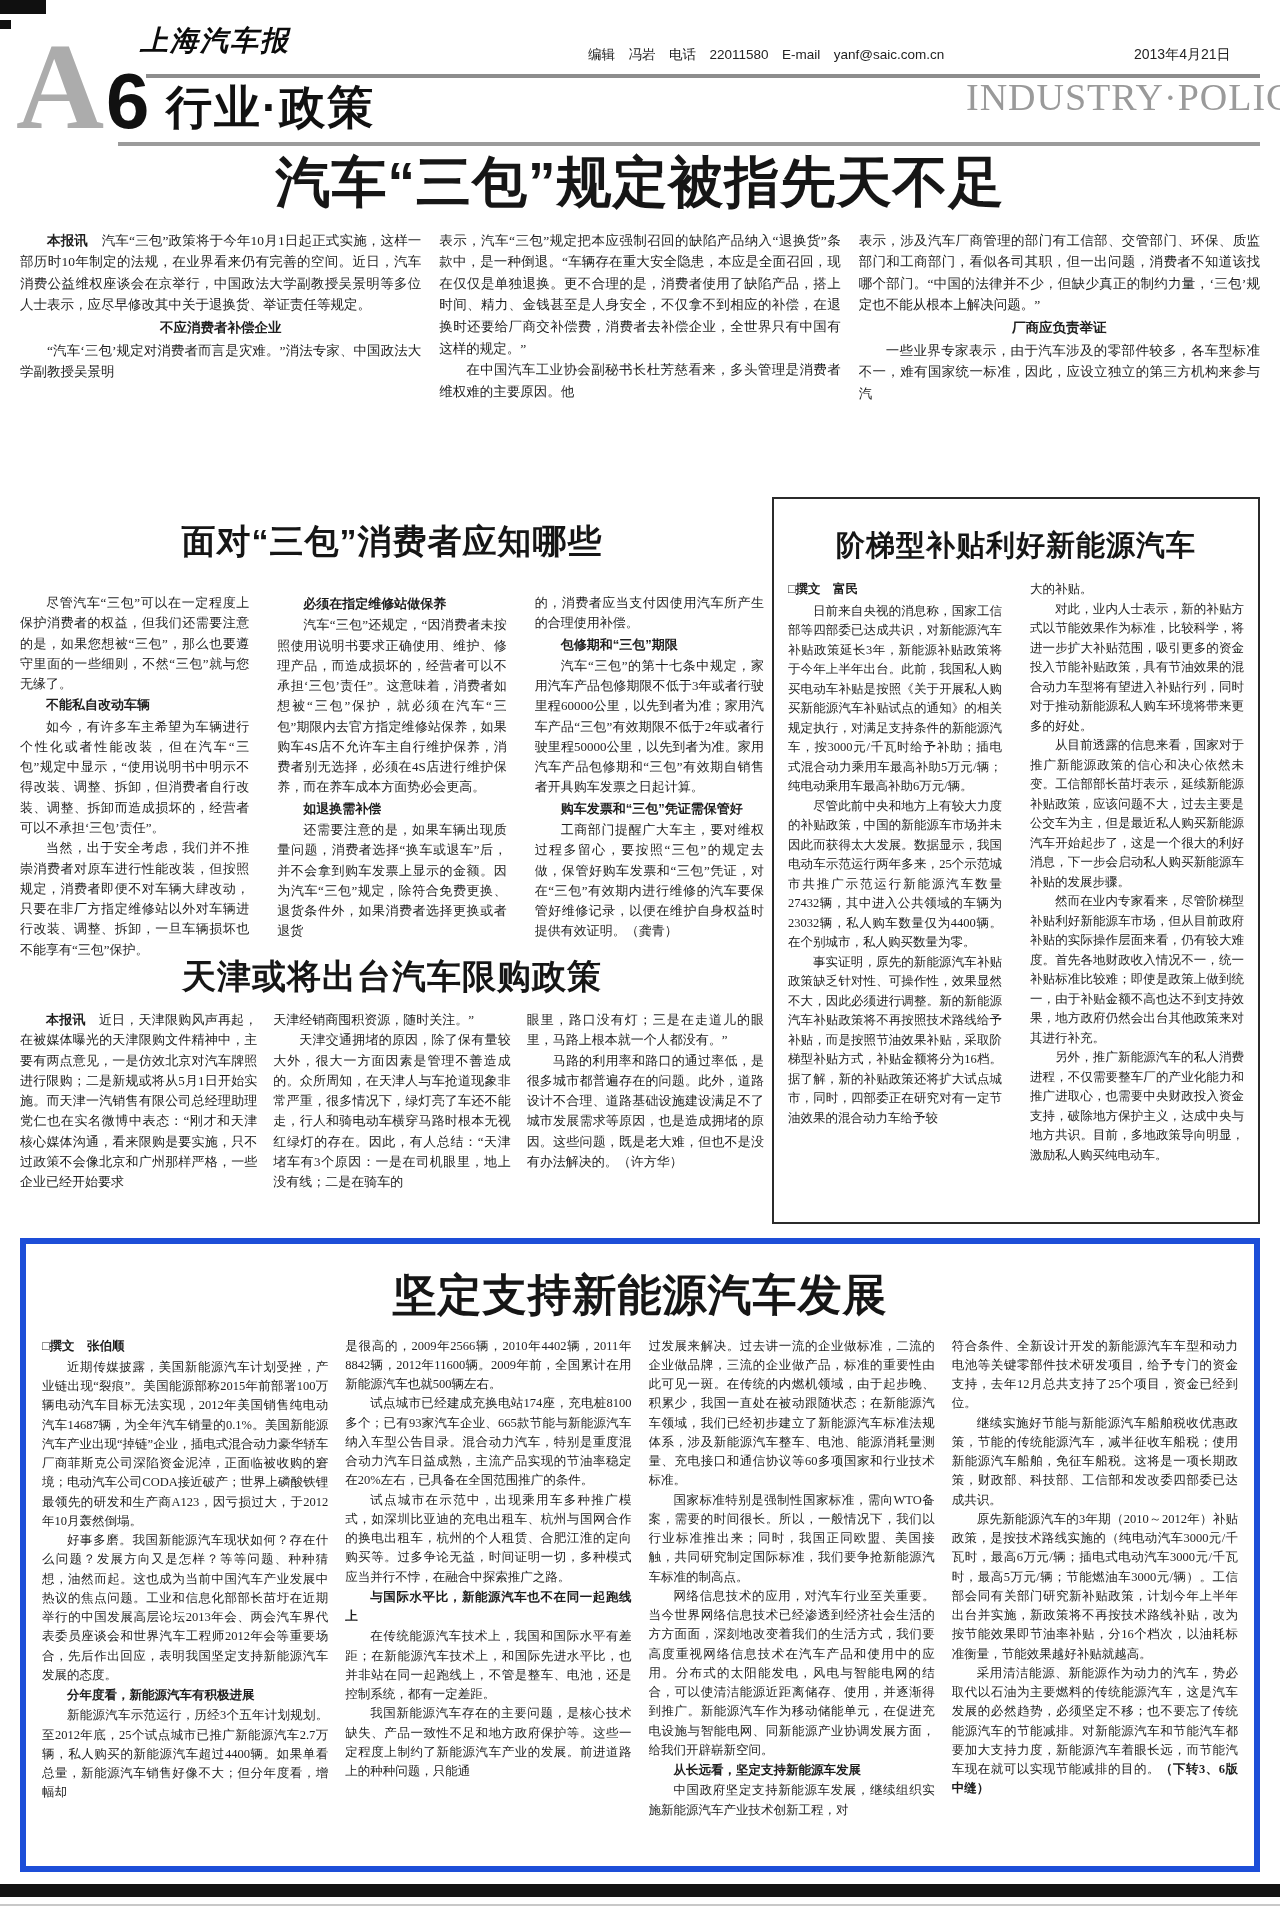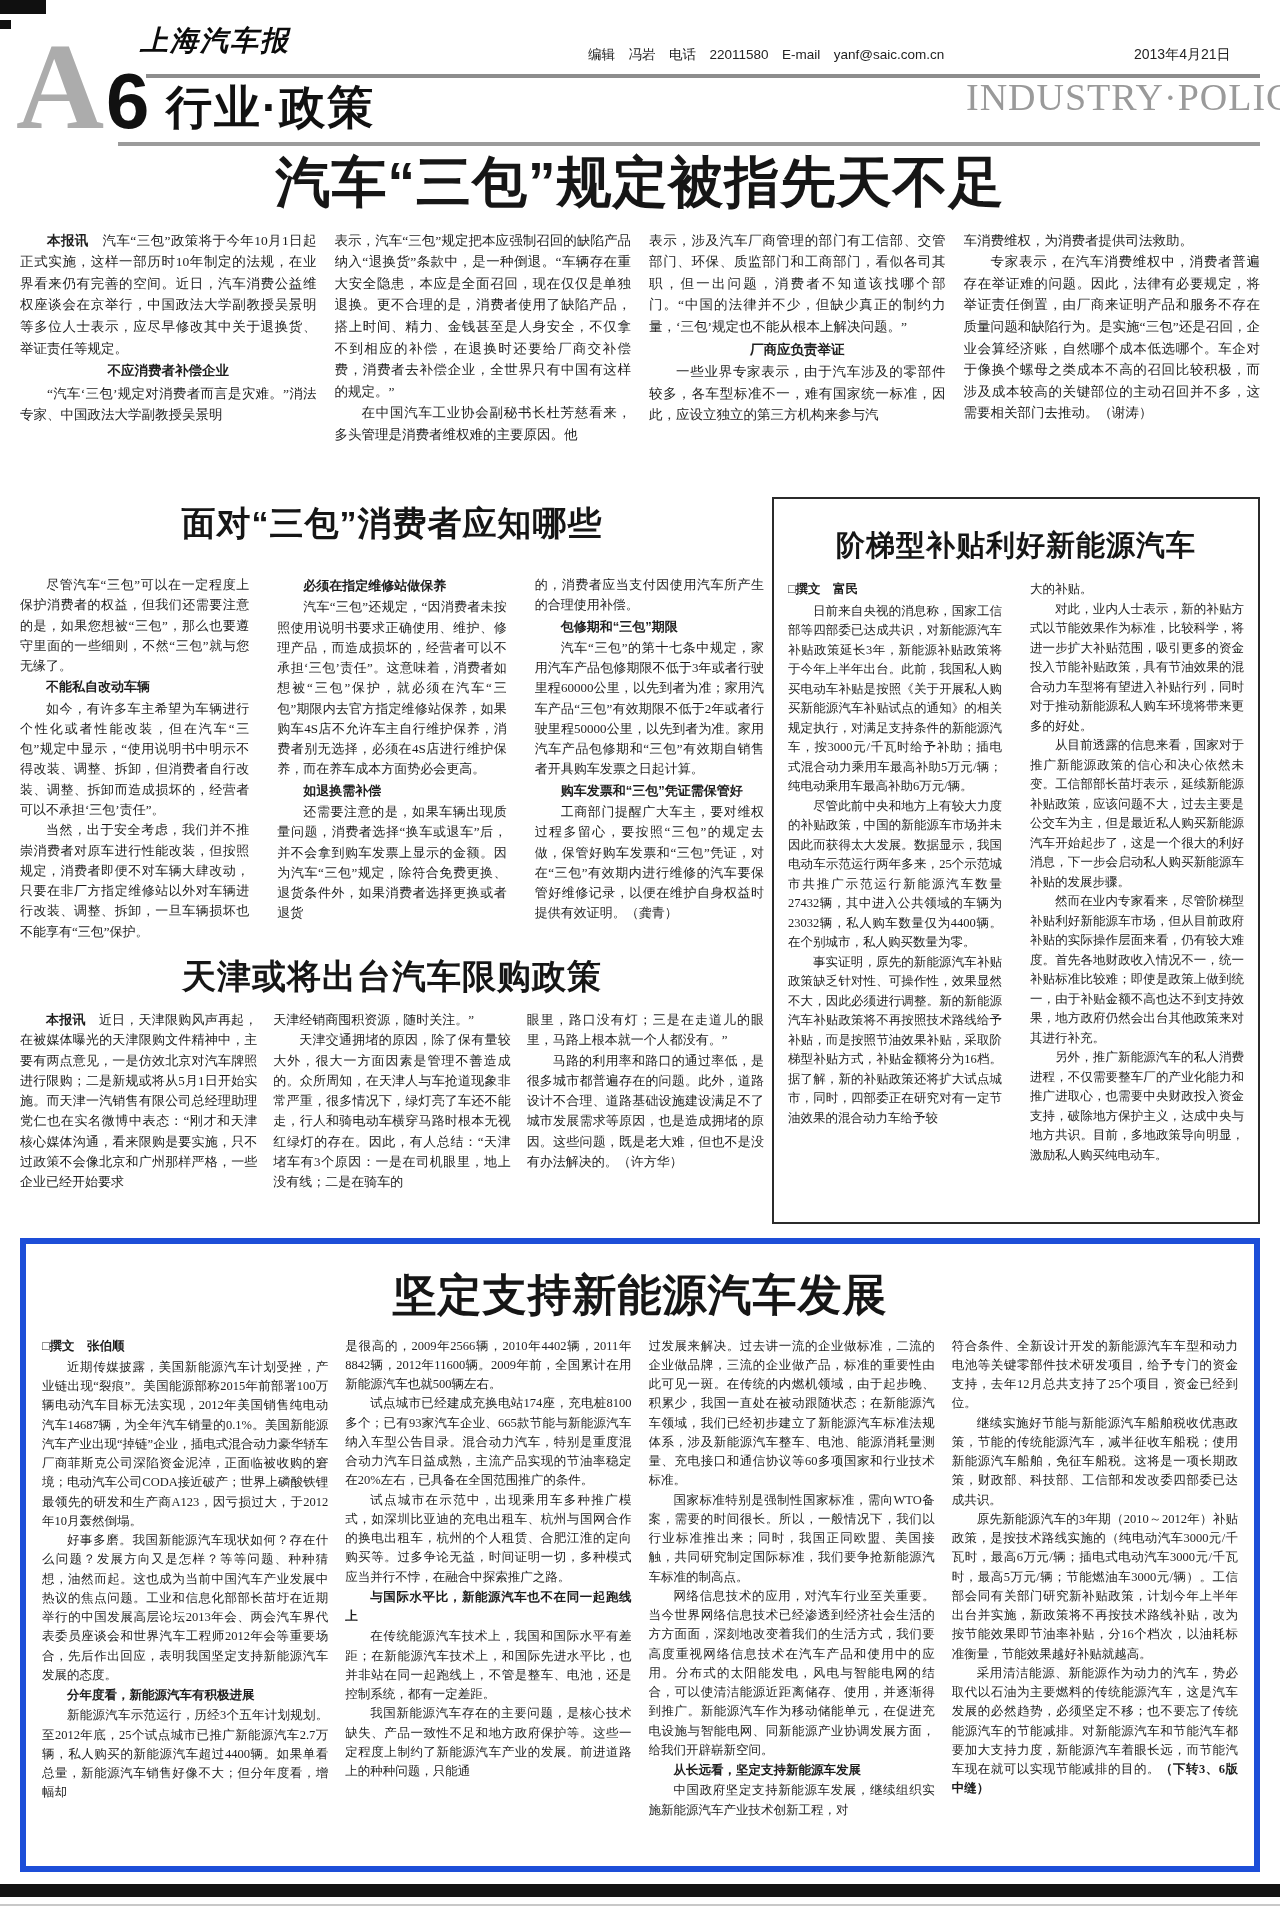--- a/index.html
+++ b/index.html
@@ -40,21 +40,21 @@
   .para{text-indent:2em;}
   .cont{text-indent:0;}
   .subhead{font-weight:bold;font-family:"Liberation Sans","DejaVu Sans",sans-serif;
            text-indent:2em;padding:1px 0;}
   .subhead.center{text-align:center;text-indent:0;}
   .byline{font-weight:bold;font-family:"Liberation Sans","DejaVu Sans",sans-serif;text-indent:0;
           padding-bottom:2px;}
   #a1{left:20px;top:152px;width:1240px;}
   #a1 .cols{margin-top:16px;height:250px;gap:18px;font-size:13.5px;line-height:1.6;}
   #a2{left:20px;top:500px;width:744px;}
-  #a2 h2{margin-top:4px;}
+  #a2 h2{margin-top:22px;}
   #a2 .cols{margin-top:32px;height:380px;gap:28px;font-size:13px;line-height:1.56;}
   #a3{left:772px;top:497px;width:488px;height:727px;border:2px solid #2b2b2b;box-sizing:border-box;
       padding:10px 14px;}
   #a3 h2{margin-top:20px;}
   #a3 .cols{margin-top:18px;height:600px;gap:28px;font-size:12.5px;line-height:1.56;}
   #a4{left:20px;top:957px;width:744px;}
   #a4 .cols{margin-top:14px;height:180px;gap:16px;font-size:13px;line-height:1.56;}
   #a5{left:20px;top:1238px;width:1240px;height:634px;border:6px solid #1d4ed8;box-sizing:border-box;
       padding:8px 16px;}
   #a5 h1{margin-top:18px;}
@@ -91,24 +91,20 @@
         </div>
         <div class="col">
           <p class="para cont">表示，汽车“三包”规定把本应强制召回的缺陷产品纳入“退换货”条款中，是一种倒退。“车辆存在重大安全隐患，本应是全面召回，现在仅仅是单独退换。更不合理的是，消费者使用了缺陷产品，搭上时间、精力、金钱甚至是人身安全，不仅拿不到相应的补偿，在退换时还要给厂商交补偿费，消费者去补偿企业，全世界只有中国有这样的规定。”</p>
           <p class="para">在中国汽车工业协会副秘书长杜芳慈看来，多头管理是消费者维权难的主要原因。他</p>
         </div>
         <div class="col">
           <p class="para cont">表示，涉及汽车厂商管理的部门有工信部、交管部门、环保、质监部门和工商部门，看似各司其职，但一出问题，消费者不知道该找哪个部门。“中国的法律并不少，但缺少真正的制约力量，‘三包’规定也不能从根本上解决问题。”</p>
           <p class="subhead center">厂商应负责举证</p>
           <p class="para">一些业界专家表示，由于汽车涉及的零部件较多，各车型标准不一，难有国家统一标准，因此，应设立独立的第三方机构来参与汽</p>
         </div>
-        <div class="col">
-          <p class="para cont">车消费维权，为消费者提供司法救助。</p>
-          <p class="para">专家表示，在汽车消费维权中，消费者普遍存在举证难的问题。因此，法律有必要规定，将举证责任倒置，由厂商来证明产品和服务不存在质量问题和缺陷行为。是实施“三包”还是召回，企业会算经济账，自然哪个成本低选哪个。车企对于像换个螺母之类成本不高的召回比较积极，而涉及成本较高的关键部位的主动召回并不多，这需要相关部门去推动。（谢涛）</p>
-        </div>
       </div>
   </section>
 
   <section id="a2">
     <h2 class="headline-md">面对“三包”消费者应知哪些</h2>
     <div class="cols">
         <div class="col">
           <p class="para">尽管汽车“三包”可以在一定程度上保护消费者的权益，但我们还需要注意的是，如果您想被“三包”，那么也要遵守里面的一些细则，不然“三包”就与您无缘了。</p>
           <p class="subhead">不能私自改动车辆</p>
           <p class="para">如今，有许多车主希望为车辆进行个性化或者性能改装，但在汽车“三包”规定中显示，“使用说明书中明示不得改装、调整、拆卸，但消费者自行改装、调整、拆卸而造成损坏的，经营者可以不承担‘三包’责任”。</p>

